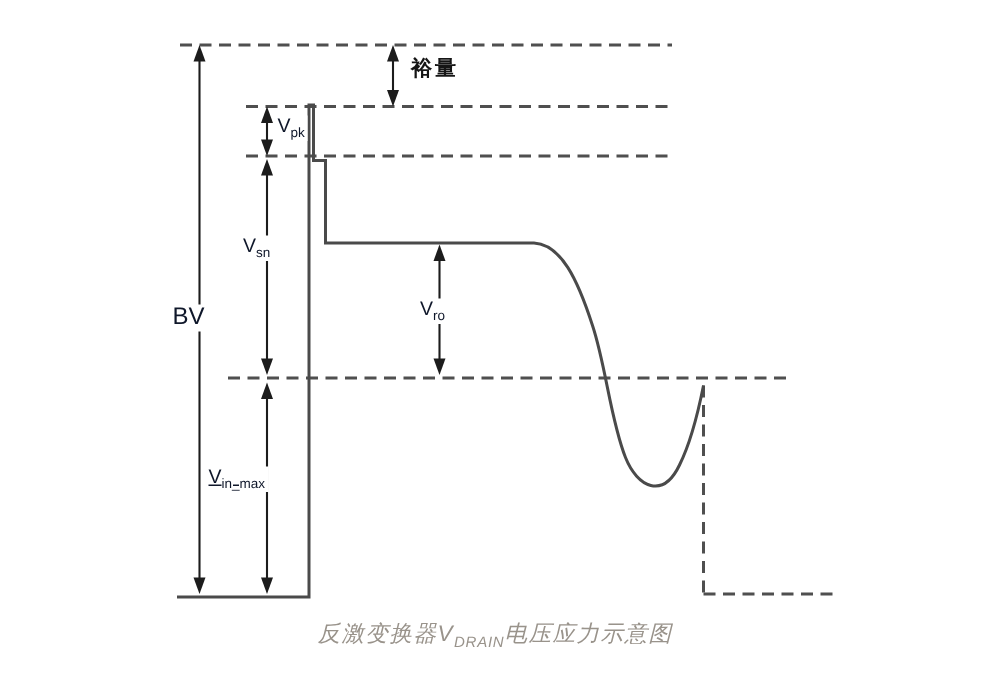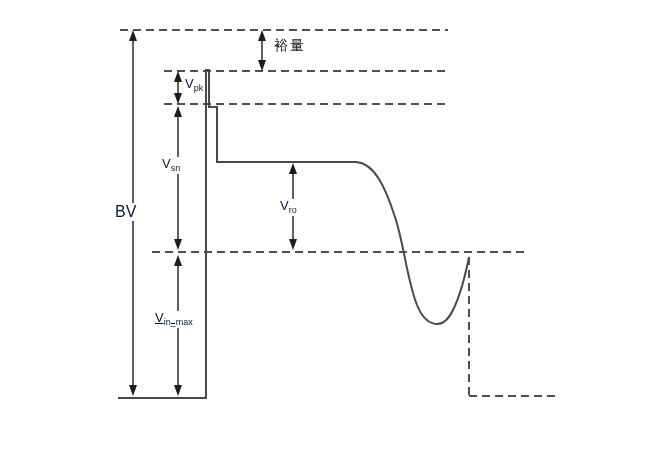--- a/index.html
+++ b/index.html
@@ -35,28 +35,28 @@
   }
   .label-bv {
     left: 113px;
     top: 203px;
     font-size: 16px;
   }
   .label-margin {
     left: 272px;
     top: 38px;
     font-size: 14px;
-    font-weight: 400;
+    font-weight: 700;
     color: #151515;
     letter-spacing: 2px;
   }
   .label-vpk { left: 183px; top: 77px; }
   .label-vsn { left: 160px; top: 157px; text-align: right; }
   .label-vro { left: 278px; top: 199px; }
-  .label-vinmax { left: 153px; top: 311px; text-decoration: underline; }
+  .label-vinmax { left: 137px; top: 311px; text-decoration: underline; }
   .caption {
     position: absolute;
     left: 0;
     right: 0;
     top: 413px;
     text-align: center;
     font-size: 15px;
     font-style: italic;
     color: #99938b;
     letter-spacing: 1px;
@@ -143,14 +143,17 @@
   </div>
 
   <div class="label label-vro">
     <span>V</span><span class="sub">ro</span>
   </div>
 
   <div class="label label-vinmax">
     <span>V</span><span class="sub">in_max</span>
   </div>
 
+  <div class="caption">
+    <span>反激变换器V</span><span class="cap-sub">DRAIN</span><span>电压应力示意图</span>
+  </div>
 
 </div>
 
 </body></html>

